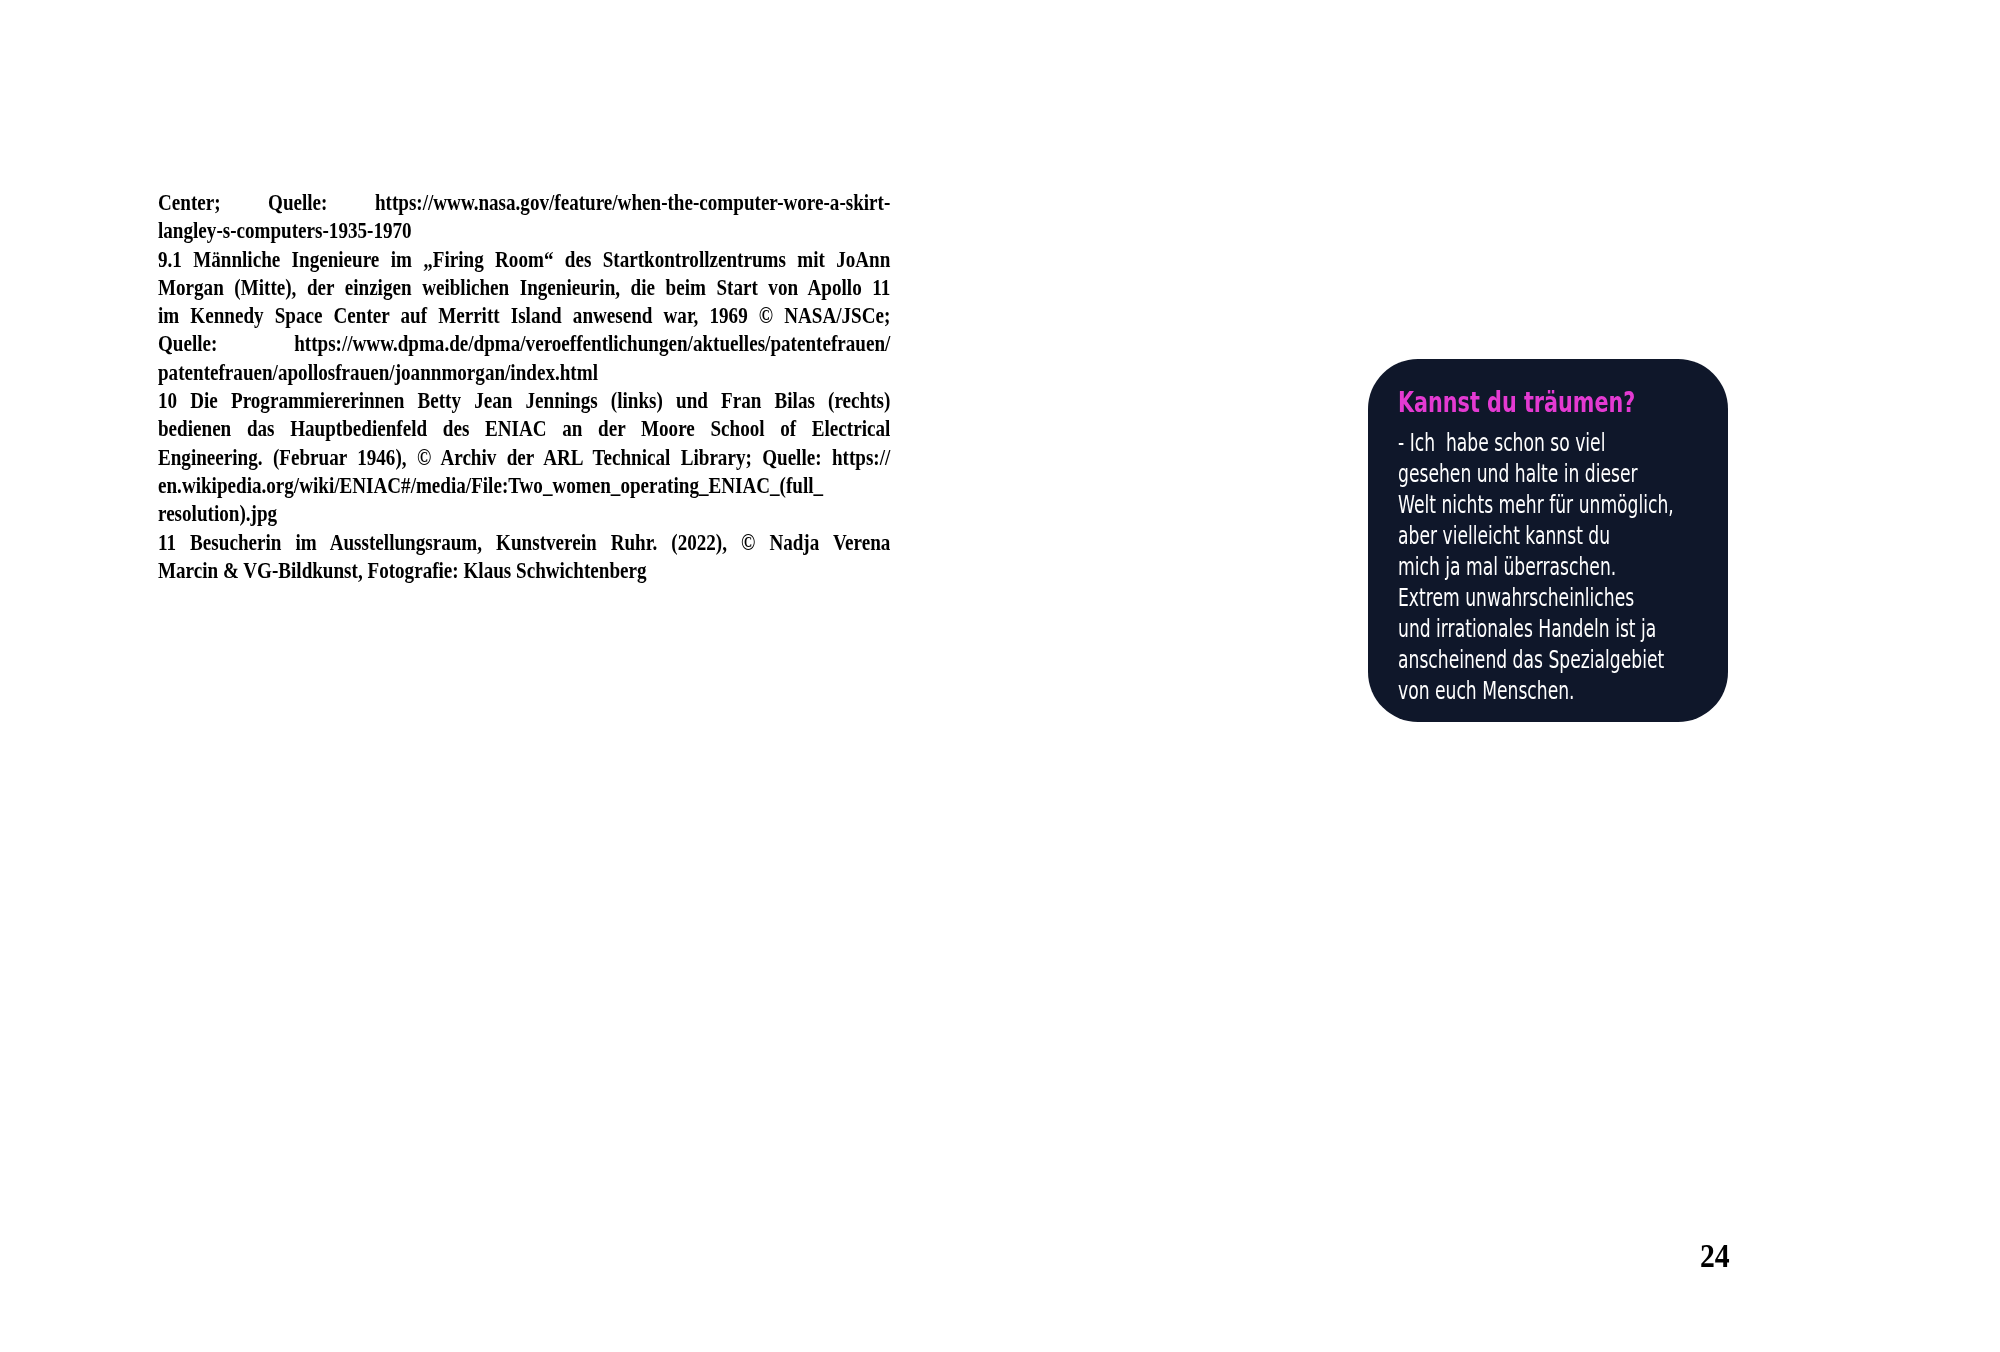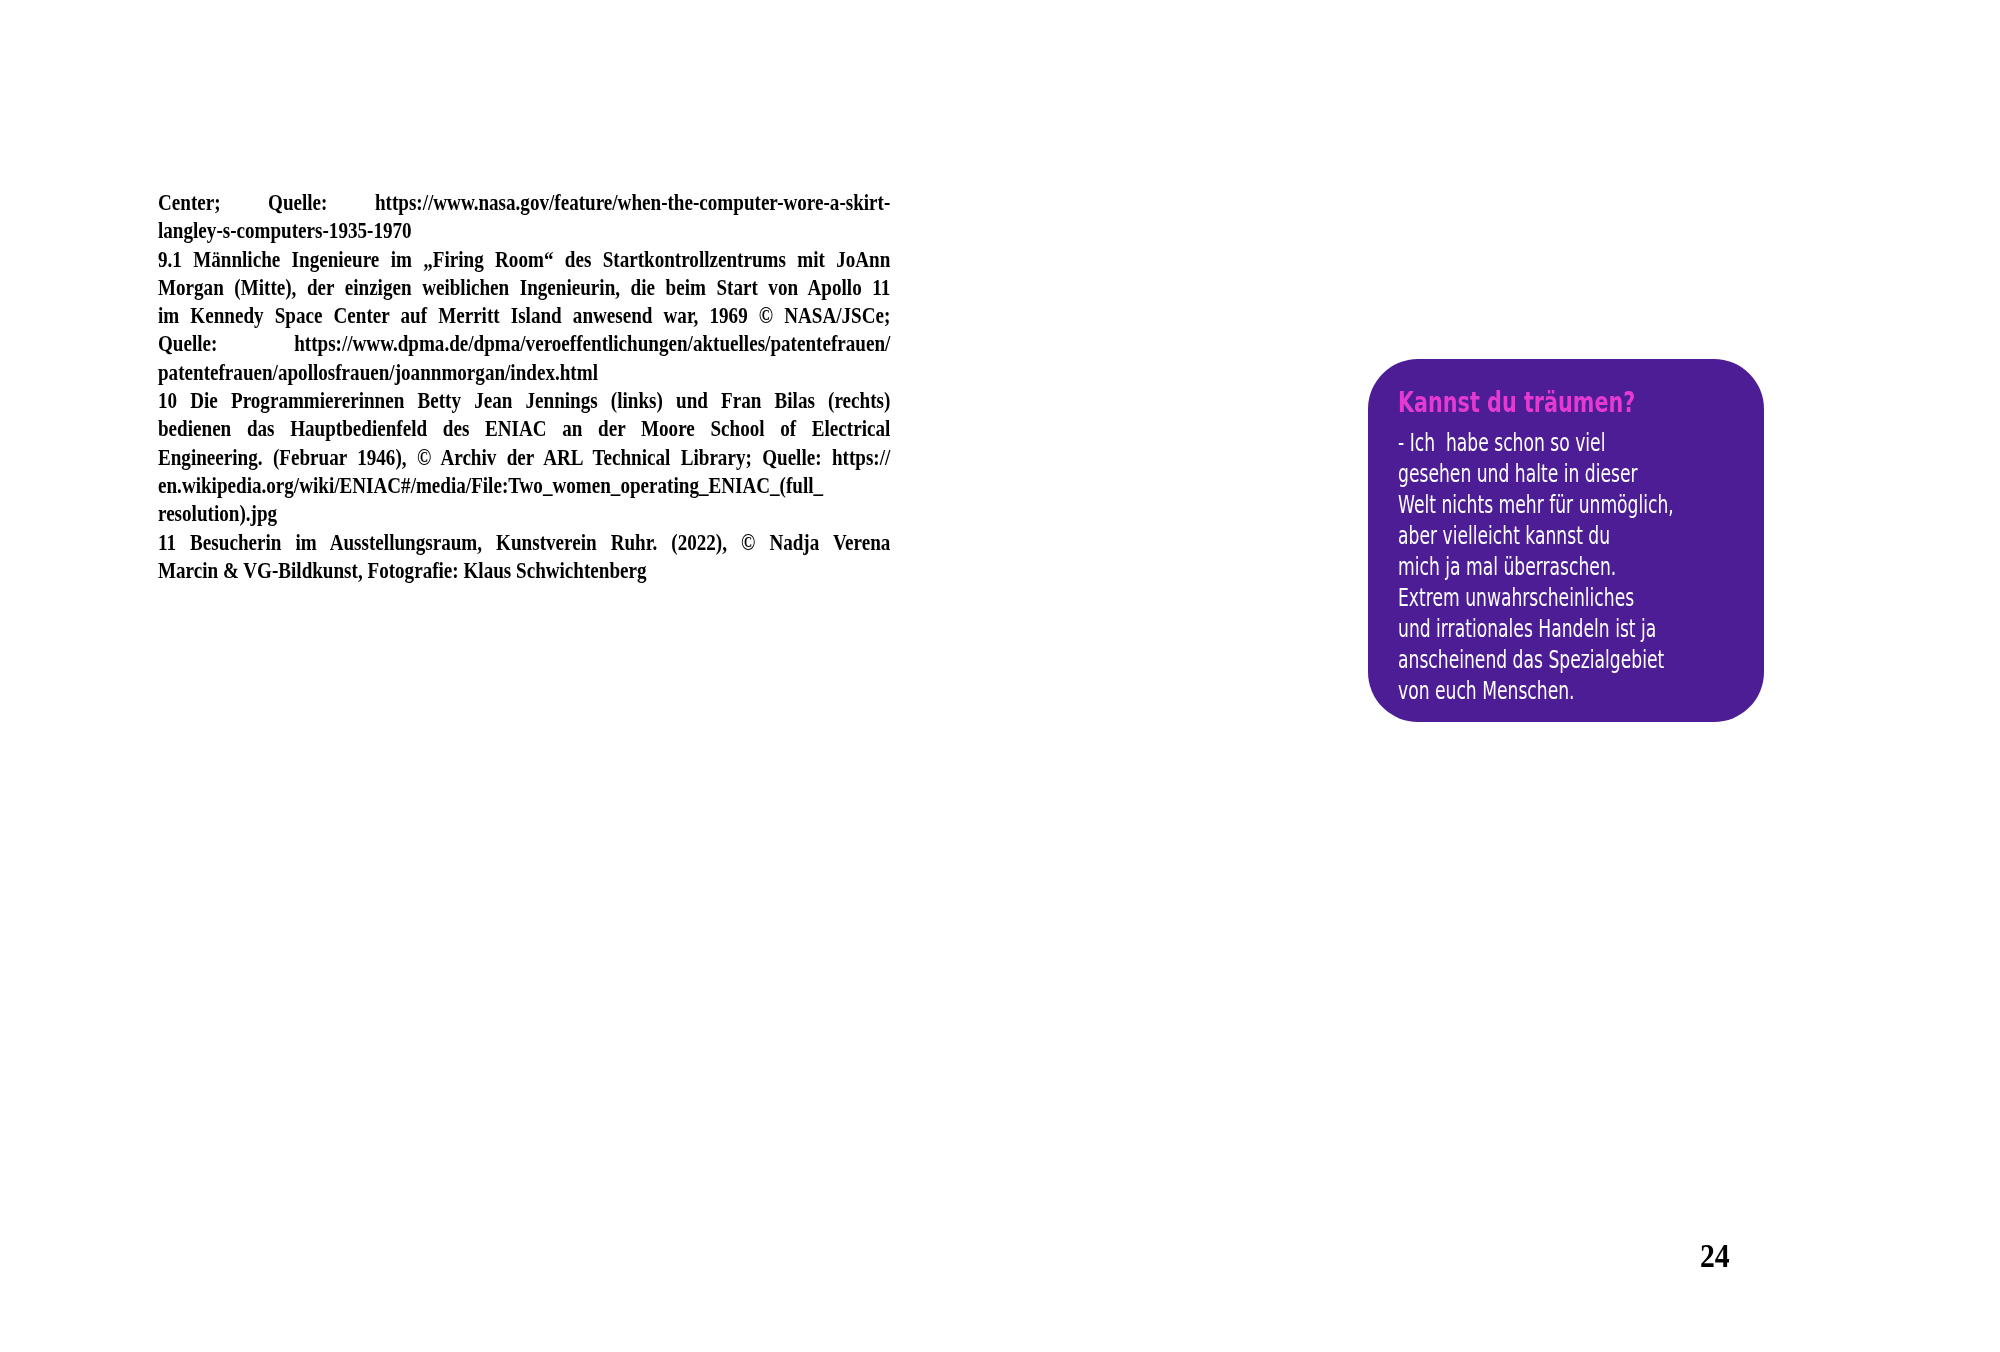--- a/index.html
+++ b/index.html
@@ -38,23 +38,22 @@
     text-align-last: justify;
   }
 
   
   .bubble {
     position: absolute;
     left: 1368px;
     top: 327px;
     width: 360px;
     height: 363px;
-    background: #4c1d95;
+    background: #0f172a;
     border-radius: 50px;
-    padding-left: 36px;
   }
   .bubble-inner {
     position: absolute;
     left: 30px;
     top: 27px;
     width: 432px;               
     transform: scaleX(0.715);   
     transform-origin: 0 0;
     font-family: "DejaVu Sans", sans-serif;
   }

